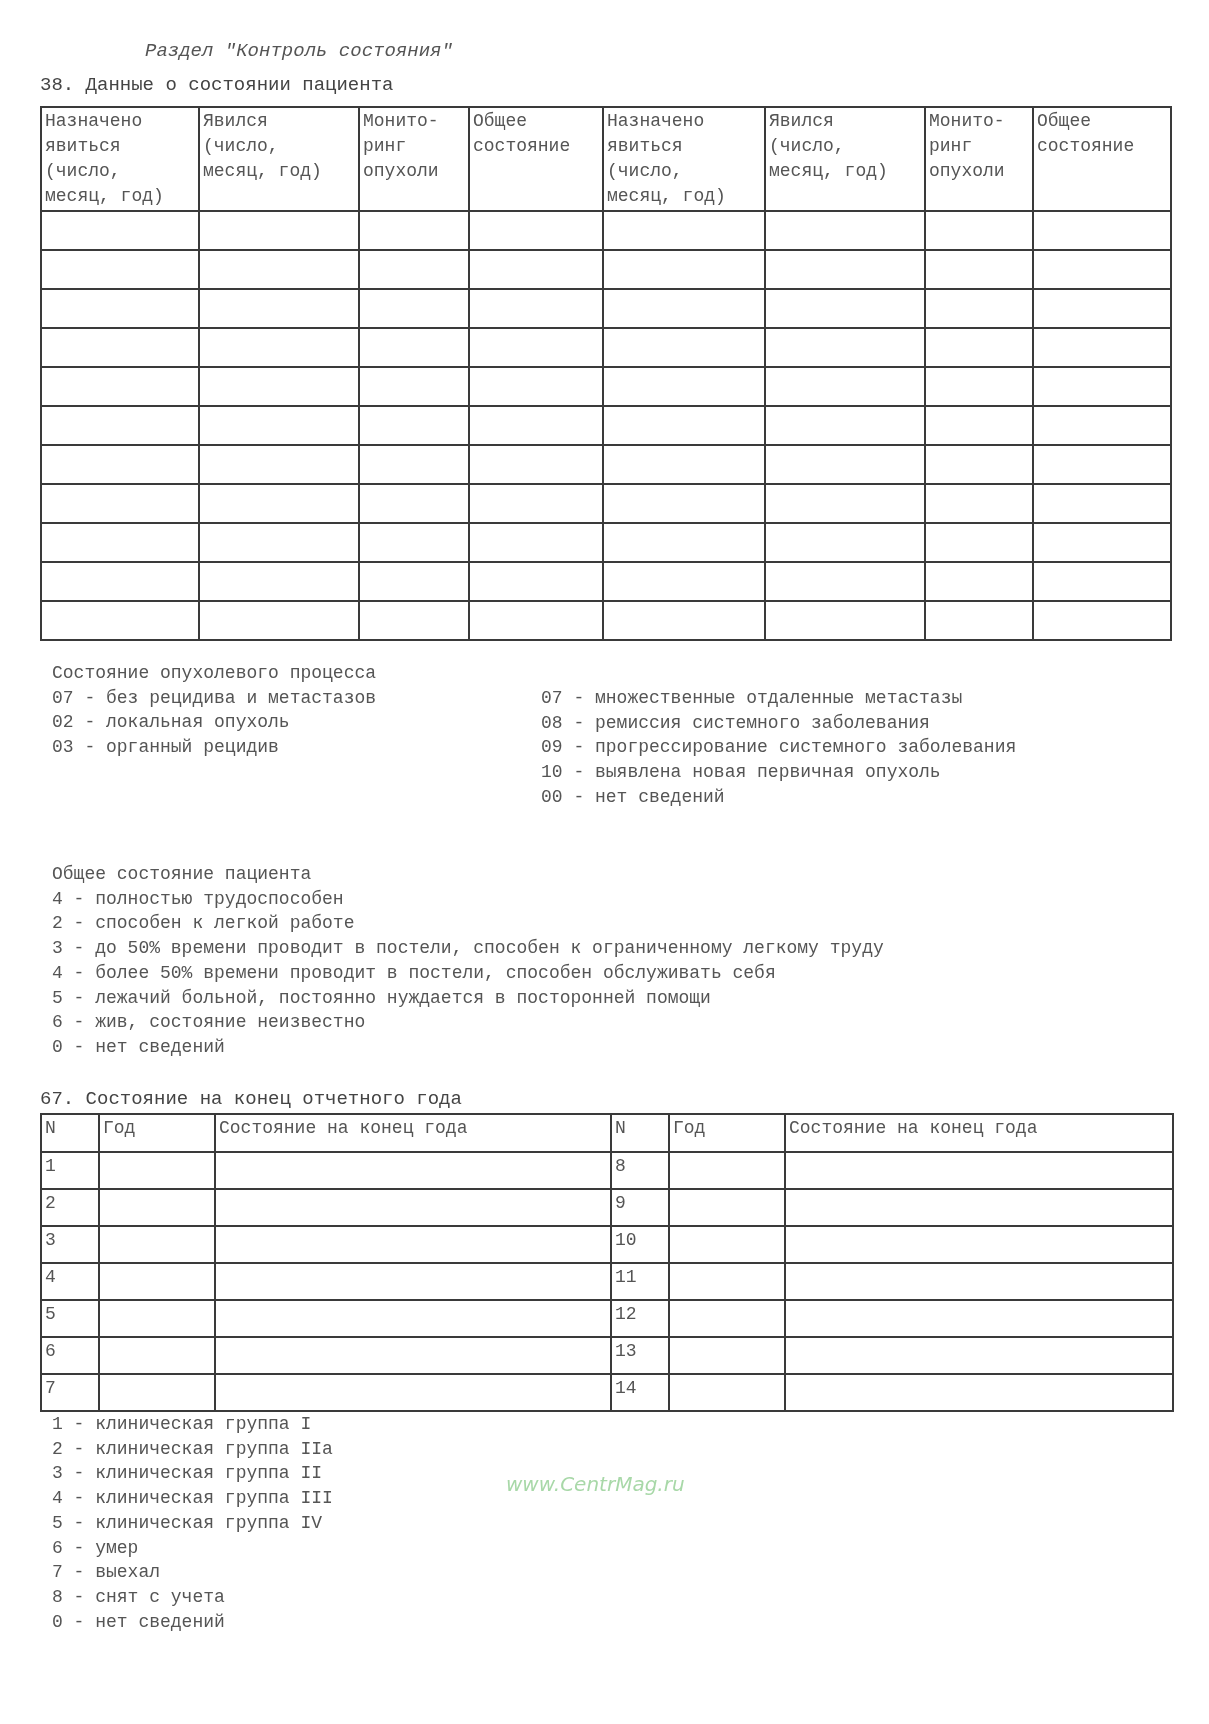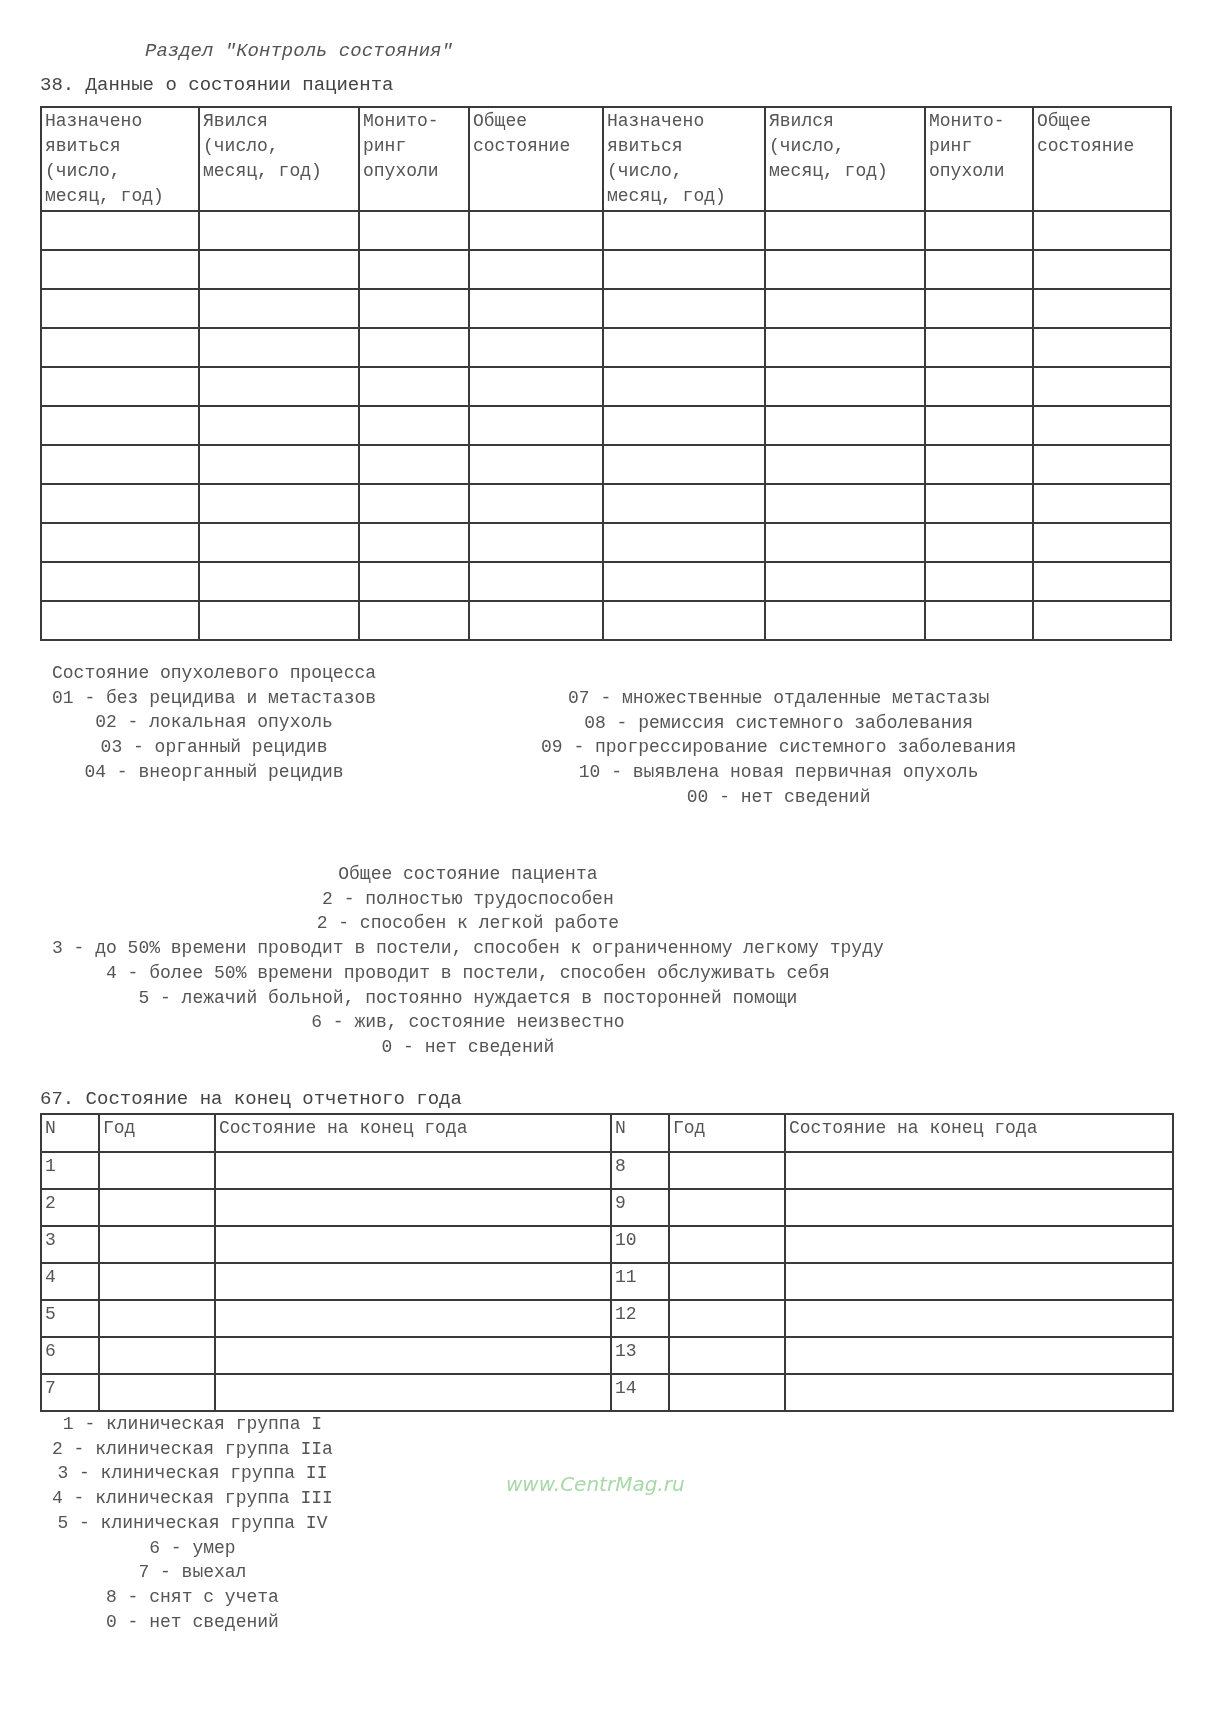--- a/index.html
+++ b/index.html
@@ -13,21 +13,21 @@
   table.grid td { border: 2px solid #3a3a3a; padding: 1px 3px; vertical-align: top;
                   font-size: 18px; line-height: 25px; color: #555; }
   #t38 { left: 40px; top: 106px; width: 1132px; }
   #t38 tr.head td { height: 98px; white-space: pre-line; }
   #t38 tr.row td { height: 35px; }
 
   #t39 { left: 40px; top: 1113px; width: 1132px; }
   #t39 tr.head td { height: 34px; }
   #t39 tr.row td { height: 33px; }
 
-  .legend-col { position: absolute; text-align: center; }
+  .legend-col { position: absolute; }
   .legend-col div { font-size: 18px; line-height: 24.7px; white-space: pre; color: #555; }
   .watermark { left: 506px; top: 1472px; color: #a8d8a8; font-family: "DejaVu Sans", sans-serif;
                font-size: 20px; font-style: italic; }
 </style>
 </head>
 <body>
 
 <div class="abs section-title">Раздел "Контроль состояния"</div>
 <div class="abs q-title" style="left:40px; top:74px;">38. Данные о состоянии пациента</div>
 
@@ -179,36 +179,35 @@
         <td></td>
         <td></td>
         <td></td>
         <td></td>
       </tr>
     </tbody>
 </table>
 
 <div class="legend-col" style="left:52px; top:661px;">
   <div>Состояние опухолевого процесса</div>
-  <div>01 - без рецидива и метастазов</div>
+  <div>07 - без рецидива и метастазов</div>
   <div>02 - локальная опухоль</div>
   <div>03 - органный рецидив</div>
-  <div>04 - внеорганный рецидив</div>
 </div>
 <div class="legend-col" style="left:541px; top:686px;">
   <div>07 - множественные отдаленные метастазы</div>
   <div>08 - ремиссия системного заболевания</div>
   <div>09 - прогрессирование системного заболевания</div>
   <div>10 - выявлена новая первичная опухоль</div>
   <div>00 - нет сведений</div>
 </div>
 
 <div class="legend-col" style="left:52px; top:862px;">
   <div>Общее состояние пациента</div>
-  <div>2 - полностью трудоспособен</div>
+  <div>4 - полностью трудоспособен</div>
   <div>2 - способен к легкой работе</div>
   <div>3 - до 50% времени проводит в постели, способен к ограниченному легкому труду</div>
   <div>4 - более 50% времени проводит в постели, способен обслуживать себя</div>
   <div>5 - лежачий больной, постоянно нуждается в посторонней помощи</div>
   <div>6 - жив, состояние неизвестно</div>
   <div>0 - нет сведений</div>
 </div>
 
 <div class="abs q-title" style="left:40px; top:1088px;">67. Состояние на конец отчетного года</div>
 

